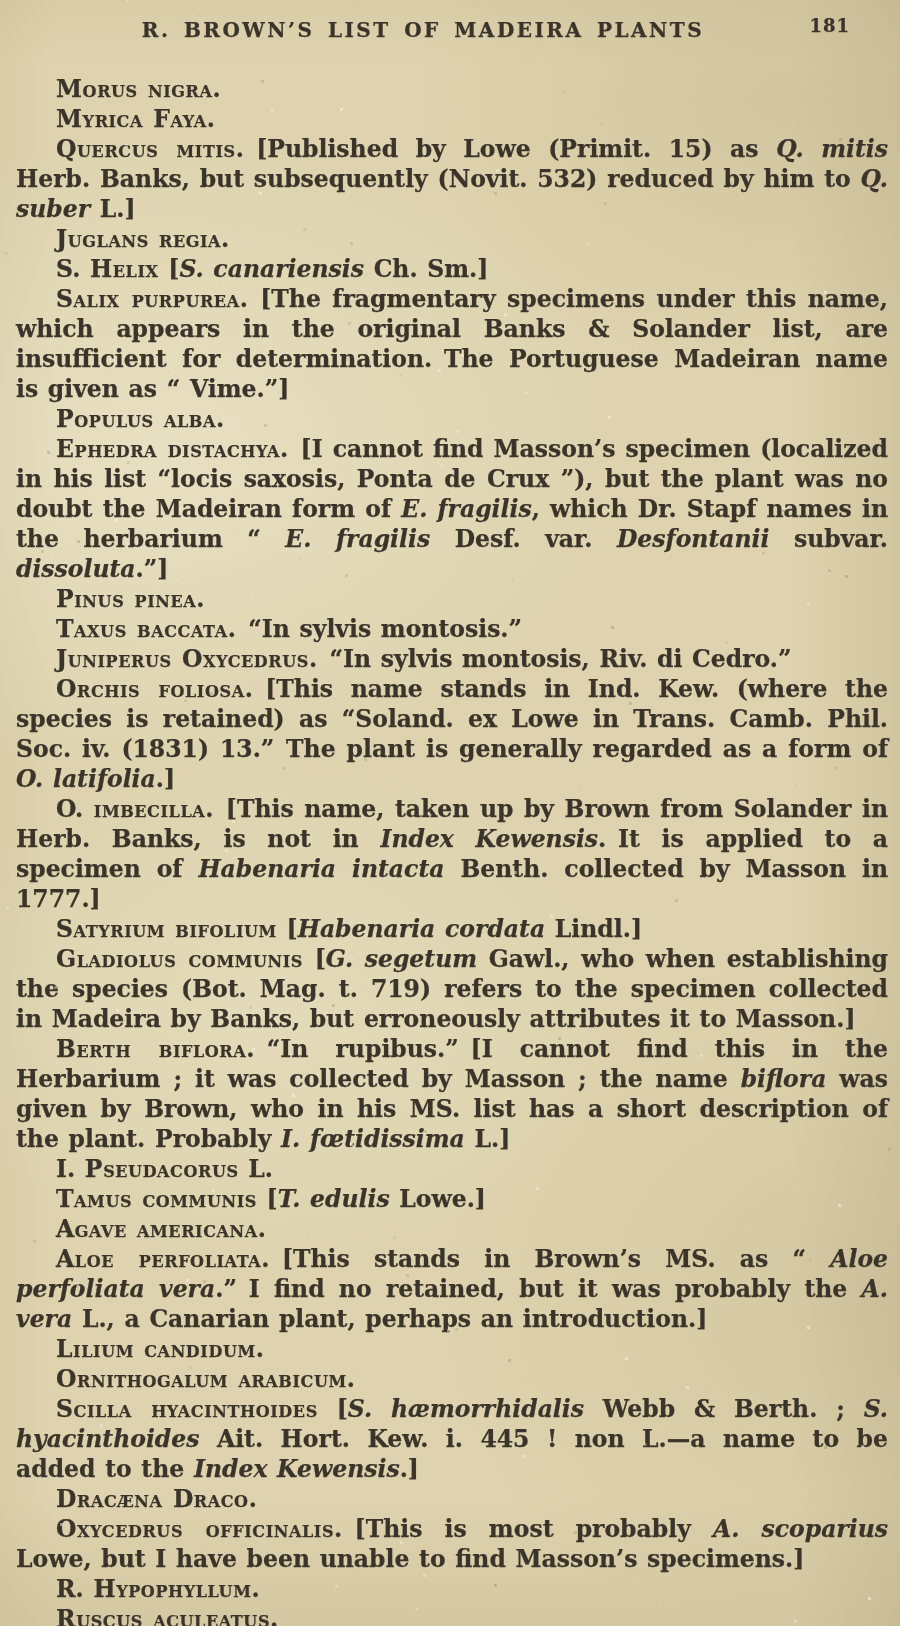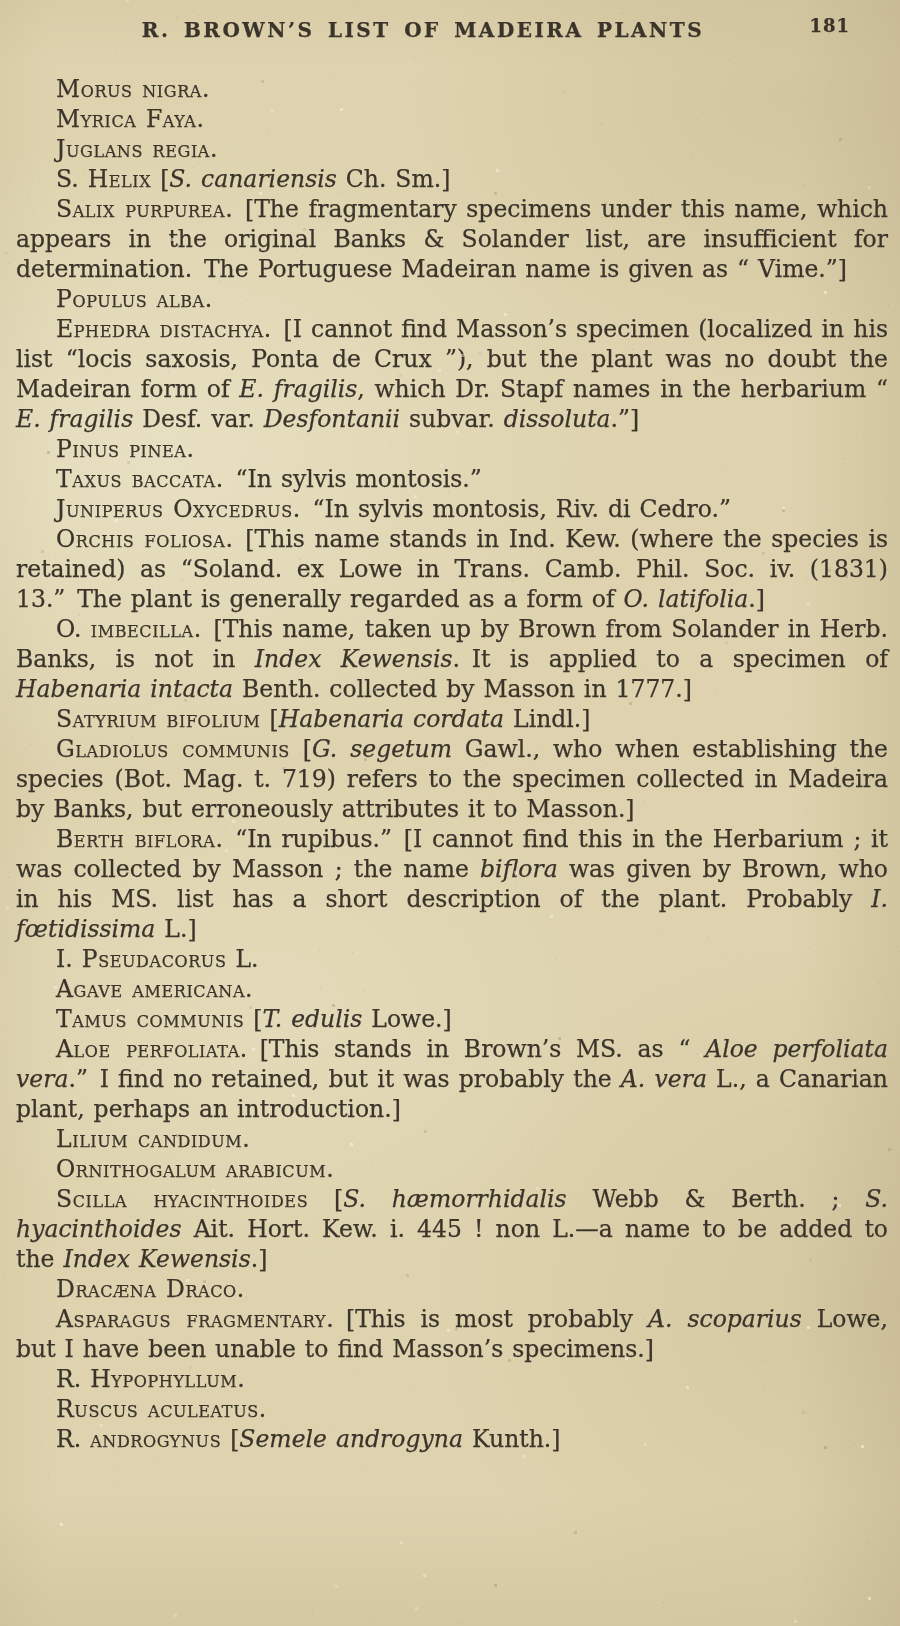--- a/index.html
+++ b/index.html
@@ -54,20 +54,21 @@
   .body-text {
     margin: 24px 12px 0 10px;
   }
   .entry {
     margin: 0;
     font-size: 23.5px;
     line-height: 30px;
     text-align: justify;
     text-indent: 40px;
     word-spacing: 1.5px;
+    font-weight: bold;
   }
   .entry .sc { font-variant: small-caps; letter-spacing: 0.6px; }
   .entry .i  { font-style: italic; }
   .entry .r  { }
   .noise {
     position: absolute;
     top: 0; left: 0;
     width: 1px; height: 1px;
     pointer-events: none;
   }
@@ -76,40 +77,41 @@
 <body>
 
 <div class="page">
   <div class="header">
     <span class="running-title">R. BROWN’S LIST OF MADEIRA PLANTS</span>
     <span class="page-number">181</span>
   </div>
   <div class="body-text" id="entries">
       <p class="entry"><span class="sc">Morus nigra.</span></p>
       <p class="entry"><span class="sc">Myrica Faya.</span></p>
+      <p class="entry"><span class="sc">Quercus mitis.</span><span class="r"> [Published by Lowe (Primit. 15) as </span><span class="i">Q. mitis</span><span class="r"> Herb. Banks, but subsequently (Novit. 532) reduced by him to </span><span class="i">Q. suber</span><span class="r"> L.]</span></p>
       <p class="entry"><span class="sc">Juglans regia.</span></p>
       <p class="entry"><span class="r">S. </span><span class="sc">Helix</span><span class="r"> [</span><span class="i">S. canariensis</span><span class="r"> Ch. Sm.]</span></p>
       <p class="entry"><span class="sc">Salix purpurea.</span><span class="r"> [The fragmentary specimens under this name, which appears in the original Banks &amp; Solander list, are insufficient for determination. The Portuguese Madeiran name is given as “ Vime.”]</span></p>
       <p class="entry"><span class="sc">Populus alba.</span></p>
       <p class="entry"><span class="sc">Ephedra distachya.</span><span class="r"> [I cannot find Masson’s specimen (localized in his list “locis saxosis, Ponta de Crux ”), but the plant was no doubt the Madeiran form of </span><span class="i">E. fragilis</span><span class="r">, which Dr. Stapf names in the herbarium “ </span><span class="i">E. fragilis</span><span class="r"> Desf. var. </span><span class="i">Desfontanii</span><span class="r"> subvar. </span><span class="i">dissoluta</span><span class="r">.”]</span></p>
       <p class="entry"><span class="sc">Pinus pinea.</span></p>
       <p class="entry"><span class="sc">Taxus baccata.</span><span class="r"> “In sylvis montosis.”</span></p>
       <p class="entry"><span class="sc">Juniperus Oxycedrus.</span><span class="r"> “In sylvis montosis, Riv. di Cedro.”</span></p>
       <p class="entry"><span class="sc">Orchis foliosa.</span><span class="r"> [This name stands in Ind. Kew. (where the species is retained) as “Soland. ex Lowe in Trans. Camb. Phil. Soc. iv. (1831) 13.” The plant is generally regarded as a form of </span><span class="i">O. latifolia</span><span class="r">.]</span></p>
       <p class="entry"><span class="r">O. </span><span class="sc">imbecilla.</span><span class="r"> [This name, taken up by Brown from Solander in Herb. Banks, is not in </span><span class="i">Index Kewensis</span><span class="r">. It is applied to a specimen of </span><span class="i">Habenaria intacta</span><span class="r"> Benth. collected by Masson in 1777.]</span></p>
       <p class="entry"><span class="sc">Satyrium bifolium</span><span class="r"> [</span><span class="i">Habenaria cordata</span><span class="r"> Lindl.]</span></p>
       <p class="entry"><span class="sc">Gladiolus communis</span><span class="r"> [</span><span class="i">G. segetum</span><span class="r"> Gawl., who when establishing the species (Bot. Mag. t. 719) refers to the specimen collected in Madeira by Banks, but erroneously attributes it to Masson.]</span></p>
       <p class="entry"><span class="sc">Berth biflora.</span><span class="r"> “In rupibus.” [I cannot find this in the Herbarium ; it was collected by Masson ; the name </span><span class="i">biflora</span><span class="r"> was given by Brown, who in his MS. list has a short description of the plant. Probably </span><span class="i">I. fœtidissima</span><span class="r"> L.]</span></p>
       <p class="entry"><span class="r">I. </span><span class="sc">Pseudacorus</span><span class="r"> L.</span></p>
+      <p class="entry"><span class="sc">Tamus communis</span><span class="r"> [</span><span class="i">T. edulis</span><span class="r"> Lowe.]</span></p>
       <p class="entry"><span class="sc">Agave americana.</span></p>
-      <p class="entry"><span class="sc">Tamus communis</span><span class="r"> [</span><span class="i">T. edulis</span><span class="r"> Lowe.]</span></p>
       <p class="entry"><span class="sc">Aloe perfoliata.</span><span class="r"> [This stands in Brown’s MS. as “ </span><span class="i">Aloe perfoliata vera</span><span class="r">.” I find no retained, but it was probably the </span><span class="i">A. vera</span><span class="r"> L., a Canarian plant, perhaps an introduction.]</span></p>
       <p class="entry"><span class="sc">Lilium candidum.</span></p>
       <p class="entry"><span class="sc">Ornithogalum arabicum.</span></p>
       <p class="entry"><span class="sc">Scilla hyacinthoides</span><span class="r"> [</span><span class="i">S. hæmorrhidalis</span><span class="r"> Webb &amp; Berth. ; </span><span class="i">S. hyacinthoides</span><span class="r"> Ait. Hort. Kew. i. 445 ! non L.—a name to be added to the </span><span class="i">Index Kewensis</span><span class="r">.]</span></p>
       <p class="entry"><span class="sc">Dracæna Draco.</span></p>
-      <p class="entry"><span class="sc">Asparagus fragmentary.</span><span class="r"> [This is most probably </span><span class="i">A. scoparius</span><span class="r"> Lowe, but I have been unable to find Masson’s specimens.]</span></p>
+      <p class="entry"><span class="sc">Oxycedrus officinalis.</span><span class="r"> [This is most probably </span><span class="i">A. scoparius</span><span class="r"> Lowe, but I have been unable to find Masson’s specimens.]</span></p>
       <p class="entry"><span class="r">R. </span><span class="sc">Hypophyllum.</span></p>
       <p class="entry"><span class="sc">Ruscus aculeatus.</span></p>
       <p class="entry"><span class="r">R. </span><span class="sc">androgynus</span><span class="r"> [</span><span class="i">Semele androgyna</span><span class="r"> Kunth.]</span></p>
     </div>
   <div class="noise" id="noise" style="box-shadow: rgba(84, 73, 48, 0.18) 697px 119px 0px 0px, rgba(84, 73, 48, 0.19) 184px 1406px 0px 0px, rgba(84, 73, 48, 0.21) 299px 559px 0px 0px, rgba(84, 73, 48, 0.21) 130px 1216px 0px 0px, rgba(84, 73, 48, 0.13) 241px 39px 0px 0px, rgba(84, 73, 48, 0.21) 663px 1602px 0px 0px, rgba(84, 73, 48, 0.1) 369px 199px 0px 0px, rgba(84, 73, 48, 0.16) 268px 129px 0px 0px, rgba(84, 73, 48, 0.07) 810px 1259px 0px 1px, rgba(84, 73, 48, 0.17) 319px 950px 0px 0px, rgba(84, 73, 48, 0.09) 740px 953px 0px 0px, rgba(84, 73, 48, 0.21) 888px 305px 0px 0px, rgba(84, 73, 48, 0.18) 142px 1064px 0px 0px, rgba(84, 73, 48, 0.19) 612px 1048px 0px 0px, rgba(84, 73, 48, 0.09) 353px 1568px 0px 0px, rgba(84, 73, 48, 0.14) 557px 596px 0px 0px, rgba(84, 73, 48, 0.18) 630px 703px 0px 1px, rgba(84, 73, 48, 0.17) 652px 193px 0px 0px, rgba(84, 73, 48, 0.14) 69px 954px 0px 0px, rgba(84, 73, 48, 0.07) 830px 567px 0px 0px, rgba(84, 73, 48, 0.13) 67px 249px 0px 0px, rgba(84, 73, 48, 0.2) 473px 950px 0px 0px, rgba(84, 73, 48, 0.12) 10px 180px 0px 0px, rgba(84, 73, 48, 0.06) 239px 50px 0px 0px, rgba(84, 73, 48, 0.18) 818px 881px 0px 0px, rgba(84, 73, 48, 0.19) 8px 877px 0px 0px, rgba(84, 73, 48, 0.2) 9px 263px 0px 0px, rgba(84, 73, 48, 0.05) 385px 615px 0px 0px, rgba(84, 73, 48, 0.19) 304px 23px 0px 0px, rgba(84, 73, 48, 0.13) 28px 1154px 0px 0px, rgba(84, 73, 48, 0.2) 414px 58px 0px 0px, rgba(84, 73, 48, 0.12) 216px 1268px 0px 0px, rgba(84, 73, 48, 0.16) 458px 1623px 0px 0px, rgba(84, 73, 48, 0.14) 48px 1478px 0px 0px, rgba(84, 73, 48, 0.08) 505px 1511px 0px 0px, rgba(84, 73, 48, 0.11) 439px 555px 0px 0px, rgba(84, 73, 48, 0.06) 376px 461px 0px 0px, rgba(84, 73, 48, 0.07) 796px 115px 0px 0px, rgba(84, 73, 48, 0.12) 773px 1553px 0px 0px, rgba(84, 73, 48, 0.14) 499px 682px 0px 1px, rgba(84, 73, 48, 0.15) 407px 1275px 0px 1px, rgba(84, 73, 48, 0.09) 59px 900px 0px 0px, rgba(84, 73, 48, 0.12) 747px 243px 0px 0px, rgba(84, 73, 48, 0.05) 221px 1090px 0px 0px, rgba(84, 73, 48, 0.11) 766px 1266px 0px 0px, rgba(84, 73, 48, 0.17) 204px 1281px 0px 1px, rgba(84, 73, 48, 0.21) 683px 532px 0px 0px, rgba(84, 73, 48, 0.11) 790px 319px 0px 0px, rgba(84, 73, 48, 0.12) 40px 1445px 0px 0px, rgba(84, 73, 48, 0.18) 255px 597px 0px 0px, rgba(84, 73, 48, 0.15) 194px 724px 0px 0px, rgba(84, 73, 48, 0.07) 126px 865px 0px 0px, rgba(84, 73, 48, 0.16) 407px 182px 0px 0px, rgba(84, 73, 48, 0.08) 394px 1237px 0px 1px, rgba(84, 73, 48, 0.11) 603px 256px 0px 0px, rgba(84, 73, 48, 0.16) 829px 570px 0px 1px, rgba(84, 73, 48, 0.12) 113px 1466px 0px 0px, rgba(84, 73, 48, 0.16) 54px 1392px 0px 0px, rgba(84, 73, 48, 0.12) 595px 115px 0px 0px, rgba(84, 73, 48, 0.15) 288px 269px 0px 0px, rgba(84, 73, 48, 0.15) 4px 1275px 0px 0px, rgba(84, 73, 48, 0.05) 681px 73px 0px 0px, rgba(84, 73, 48, 0.13) 233px 228px 0px 0px, rgba(84, 73, 48, 0.11) 413px 81px 0px 0px, rgba(84, 73, 48, 0.09) 29px 275px 0px 0px, rgba(84, 73, 48, 0.15) 830px 80px 0px 0px, rgba(84, 73, 48, 0.07) 86px 1347px 0px 0px, rgba(84, 73, 48, 0.05) 887px 847px 0px 0px, rgba(84, 73, 48, 0.07) 6px 253px 0px 1px, rgba(84, 73, 48, 0.14) 59px 1037px 0px 0px, rgba(84, 73, 48, 0.16) 616px 546px 0px 0px, rgba(84, 73, 48, 0.16) 262px 81px 0px 1px, rgba(84, 73, 48, 0.2) 211px 693px 0px 1px, rgba(84, 73, 48, 0.2) 413px 648px 0px 0px, rgba(84, 73, 48, 0.07) 607px 729px 0px 0px, rgba(84, 73, 48, 0.09) 726px 959px 0px 0px, rgba(84, 73, 48, 0.06) 876px 1245px 0px 0px, rgba(84, 73, 48, 0.1) 65px 856px 0px 0px, rgba(84, 73, 48, 0.1) 803px 1412px 0px 1px, rgba(84, 73, 48, 0.14) 728px 60px 0px 0px, rgba(84, 73, 48, 0.06) 450px 1125px 0px 0px, rgba(84, 73, 48, 0.16) 734px 127px 0px 0px, rgba(84, 73, 48, 0.14) 523px 284px 0px 0px, rgba(84, 73, 48, 0.16) 725px 464px 0px 0px, rgba(84, 73, 48, 0.14) 28px 196px 0px 0px, rgba(84, 73, 48, 0.13) 346px 359px 0px 1px, rgba(84, 73, 48, 0.08) 104px 1204px 0px 0px, rgba(84, 73, 48, 0.1) 548px 934px 0px 0px, rgba(84, 73, 48, 0.11) 876px 1370px 0px 0px, rgba(84, 73, 48, 0.12) 527px 1603px 0px 0px, rgba(84, 73, 48, 0.2) 354px 1369px 0px 0px, rgba(84, 73, 48, 0.07) 213px 1016px 0px 0px, rgba(84, 73, 48, 0.16) 371px 1338px 0px 0px, rgba(84, 73, 48, 0.08) 72px 710px 0px 0px, rgba(84, 73, 48, 0.08) 561px 577px 0px 0px, rgba(84, 73, 48, 0.11) 662px 1072px 0px 0px, rgba(84, 73, 48, 0.18) 849px 1447px 0px 0px, rgba(84, 73, 48, 0.11) 580px 326px 0px 0px, rgba(84, 73, 48, 0.2) 370px 292px 0px 0px, rgba(84, 73, 48, 0.18) 806px 1577px 0px 0px, rgba(84, 73, 48, 0.11) 195px 676px 0px 0px, rgba(84, 73, 48, 0.15) 806px 811px 0px 0px, rgba(84, 73, 48, 0.05) 3px 1024px 0px 0px, rgba(84, 73, 48, 0.16) 87px 455px 0px 0px, rgba(84, 73, 48, 0.16) 761px 305px 0px 0px, rgba(84, 73, 48, 0.21) 198px 15px 0px 0px, rgba(84, 73, 48, 0.2) 333px 1005px 0px 1px, rgba(84, 73, 48, 0.17) 83px 200px 0px 0px, rgba(84, 73, 48, 0.1) 676px 1169px 0px 0px, rgba(84, 73, 48, 0.1) 367px 866px 0px 0px, rgba(84, 73, 48, 0.06) 184px 1256px 0px 0px, rgba(84, 73, 48, 0.16) 805px 578px 0px 0px, rgba(84, 73, 48, 0.1) 504px 193px 0px 0px, rgba(84, 73, 48, 0.1) 660px 1434px 0px 0px, rgba(84, 73, 48, 0.11) 250px 1007px 0px 1px, rgba(84, 73, 48, 0.12) 260px 495px 0px 0px, rgba(84, 73, 48, 0.08) 714px 1570px 0px 0px, rgba(84, 73, 48, 0.19) 390px 442px 0px 0px, rgba(84, 73, 48, 0.17) 246px 1297px 0px 0px, rgba(84, 73, 48, 0.17) 495px 193px 0px 1px, rgba(84, 73, 48, 0.12) 730px 148px 0px 0px, rgba(84, 73, 48, 0.08) 763px 367px 0px 0px, rgba(84, 73, 48, 0.14) 373px 1617px 0px 0px, rgba(84, 73, 48, 0.06) 391px 1342px 0px 0px, rgba(84, 73, 48, 0.17) 265px 425px 0px 1px, rgba(84, 73, 48, 0.07) 232px 532px 0px 0px, rgba(84, 73, 48, 0.12) 47px 582px 0px 0px, rgba(84, 73, 48, 0.06) 817px 189px 0px 0px, rgba(84, 73, 48, 0.12) 660px 1485px 0px 0px, rgba(84, 73, 48, 0.08) 409px 264px 0px 0px, rgba(84, 73, 48, 0.1) 581px 225px 0px 0px, rgba(84, 73, 48, 0.12) 115px 1486px 0px 0px, rgba(84, 73, 48, 0.17) 300px 484px 0px 0px, rgba(84, 73, 48, 0.05) 396px 281px 0px 0px, rgba(84, 73, 48, 0.11) 603px 830px 0px 0px, rgba(84, 73, 48, 0.14) 720px 30px 0px 0px, rgba(84, 73, 48, 0.14) 42px 551px 0px 1px, rgba(84, 73, 48, 0.11) 264px 1523px 0px 0px, rgba(84, 73, 48, 0.1) 354px 0px 0px 0px, rgba(84, 73, 48, 0.12) 185px 700px 0px 1px, rgba(84, 73, 48, 0.19) 691px 157px 0px 0px, rgba(84, 73, 48, 0.17) 357px 449px 0px 0px, rgba(84, 73, 48, 0.06) 476px 1052px 0px 0px, rgba(84, 73, 48, 0.18) 226px 1057px 0px 0px, rgba(84, 73, 48, 0.11) 307px 610px 0px 0px, rgba(84, 73, 48, 0.14) 889px 1149px 0px 1px, rgba(84, 73, 48, 0.13) 402px 336px 0px 1px, rgba(84, 73, 48, 0.19) 327px 272px 0px 0px, rgba(84, 73, 48, 0.07) 551px 519px 0px 0px, rgba(84, 73, 48, 0.06) 166px 1235px 0px 0px, rgba(84, 73, 48, 0.11) 860px 1570px 0px 0px, rgba(84, 73, 48, 0.16) 285px 1424px 0px 0px, rgba(84, 73, 48, 0.18) 176px 17px 0px 0px, rgba(84, 73, 48, 0.06) 564px 92px 0px 1px, rgba(84, 73, 48, 0.21) 308px 1236px 0px 0px, rgba(84, 73, 48, 0.21) 844px 458px 0px 0px, rgba(84, 73, 48, 0.14) 569px 713px 0px 1px, rgba(84, 73, 48, 0.17) 193px 167px 0px 0px, rgba(84, 73, 48, 0.13) 247px 300px 0px 0px, rgba(84, 73, 48, 0.17) 414px 1386px 0px 0px, rgba(84, 73, 48, 0.13) 169px 506px 0px 0px, rgba(84, 73, 48, 0.21) 885px 993px 0px 0px, rgba(84, 73, 48, 0.1) 172px 261px 0px 0px, rgba(84, 73, 48, 0.09) 202px 1549px 0px 0px, rgba(84, 73, 48, 0.19) 299px 752px 0px 0px, rgba(84, 73, 48, 0.14) 32px 213px 0px 0px, rgba(84, 73, 48, 0.17) 282px 158px 0px 0px, rgba(84, 73, 48, 0.2) 408px 25px 0px 0px, rgba(84, 73, 48, 0.17) 746px 99px 0px 0px, rgba(84, 73, 48, 0.18) 168px 372px 0px 0px, rgba(84, 73, 48, 0.18) 643px 1319px 0px 0px, rgba(84, 73, 48, 0.18) 783px 510px 0px 1px, rgba(84, 73, 48, 0.21) 410px 1079px 0px 0px, rgba(84, 73, 48, 0.08) 280px 1380px 0px 0px, rgba(84, 73, 48, 0.18) 690px 100px 0px 0px, rgba(84, 73, 48, 0.13) 880px 1581px 0px 0px, rgba(84, 73, 48, 0.18) 878px 983px 0px 0px, rgba(84, 73, 48, 0.06) 786px 234px 0px 0px, rgba(84, 73, 48, 0.17) 352px 952px 0px 0px, rgba(84, 73, 48, 0.05) 112px 1508px 0px 0px, rgba(84, 73, 48, 0.15) 567px 408px 0px 0px, rgba(84, 73, 48, 0.08) 190px 1367px 0px 1px, rgba(84, 73, 48, 0.15) 94px 334px 0px 0px, rgba(84, 73, 48, 0.12) 22px 1225px 0px 0px, rgba(84, 73, 48, 0.05) 628px 882px 0px 0px, rgba(84, 73, 48, 0.15) 3px 251px 0px 0px, rgba(84, 73, 48, 0.05) 548px 291px 0px 0px, rgba(84, 73, 48, 0.13) 283px 768px 0px 1px, rgba(84, 73, 48, 0.19) 867px 1543px 0px 0px, rgba(84, 73, 48, 0.2) 448px 492px 0px 0px, rgba(84, 73, 48, 0.17) 309px 477px 0px 0px, rgba(84, 73, 48, 0.17) 338px 192px 0px 0px, rgba(84, 73, 48, 0.19) 225px 826px 0px 0px, rgba(84, 73, 48, 0.19) 708px 937px 0px 0px, rgba(84, 73, 48, 0.21) 556px 958px 0px 0px, rgba(84, 73, 48, 0.18) 363px 991px 0px 0px, rgba(84, 73, 48, 0.16) 157px 1459px 0px 0px, rgba(84, 73, 48, 0.13) 429px 945px 0px 0px, rgba(84, 73, 48, 0.08) 879px 302px 0px 0px, rgba(84, 73, 48, 0.08) 758px 1052px 0px 0px, rgba(84, 73, 48, 0.19) 846px 576px 0px 1px, rgba(84, 73, 48, 0.19) 856px 434px 0px 0px, rgba(84, 73, 48, 0.14) 533px 755px 0px 0px, rgba(84, 73, 48, 0.12) 408px 446px 0px 0px, rgba(84, 73, 48, 0.18) 754px 1592px 0px 0px, rgba(84, 73, 48, 0.08) 800px 375px 0px 0px, rgba(84, 73, 48, 0.07) 541px 255px 0px 0px, rgba(84, 73, 48, 0.14) 192px 1261px 0px 0px, rgba(84, 73, 48, 0.09) 677px 70px 0px 0px, rgba(84, 73, 48, 0.07) 235px 961px 0px 0px, rgba(84, 73, 48, 0.19) 803px 184px 0px 0px, rgba(84, 73, 48, 0.11) 629px 781px 0px 0px, rgba(84, 73, 48, 0.11) 129px 1207px 0px 0px, rgba(84, 73, 48, 0.07) 149px 1450px 0px 0px, rgba(84, 73, 48, 0.08) 489px 544px 0px 0px, rgba(84, 73, 48, 0.05) 184px 1596px 0px 0px, rgba(84, 73, 48, 0.16) 630px 206px 0px 0px, rgba(84, 73, 48, 0.07) 271px 717px 0px 0px, rgba(84, 73, 48, 0.11) 646px 671px 0px 0px, rgba(84, 73, 48, 0.14) 241px 463px 0px 0px, rgba(84, 73, 48, 0.08) 666px 683px 0px 0px, rgba(84, 73, 48, 0.15) 52px 188px 0px 0px, rgba(84, 73, 48, 0.12) 191px 1341px 0px 0px, rgba(84, 73, 48, 0.07) 579px 263px 0px 0px, rgba(84, 73, 48, 0.07) 204px 613px 0px 0px, rgba(84, 73, 48, 0.19) 104px 416px 0px 0px, rgba(84, 73, 48, 0.15) 601px 217px 0px 0px, rgba(84, 73, 48, 0.18) 486px 763px 0px 0px, rgba(84, 73, 48, 0.11) 492px 794px 0px 0px, rgba(84, 73, 48, 0.07) 667px 890px 0px 0px, rgba(84, 73, 48, 0.12) 666px 1270px 0px 0px, rgba(84, 73, 48, 0.14) 800px 257px 0px 0px, rgba(84, 73, 48, 0.19) 241px 814px 0px 0px, rgba(84, 73, 48, 0.15) 859px 1620px 0px 0px, rgba(84, 73, 48, 0.14) 147px 163px 0px 0px, rgba(84, 73, 48, 0.18) 762px 1360px 0px 0px, rgba(84, 73, 48, 0.2) 559px 1038px 0px 1px, rgba(84, 73, 48, 0.18) 39px 181px 0px 0px, rgba(84, 73, 48, 0.16) 849px 38px 0px 0px, rgba(84, 73, 48, 0.1) 469px 1054px 0px 0px, rgba(84, 73, 48, 0.08) 544px 349px 0px 0px, rgba(84, 73, 48, 0.11) 521px 1382px 0px 0px, rgba(84, 73, 48, 0.21) 390px 695px 0px 0px, rgba(84, 73, 48, 0.05) 601px 124px 0px 1px, rgba(84, 73, 48, 0.18) 131px 737px 0px 0px, rgba(84, 73, 48, 0.08) 21px 335px 0px 0px, rgba(84, 73, 48, 0.09) 785px 1574px 0px 0px, rgba(84, 73, 48, 0.09) 870px 1255px 0px 0px, rgba(84, 73, 48, 0.05) 572px 35px 0px 0px, rgba(84, 73, 48, 0.21) 580px 788px 0px 0px, rgba(84, 73, 48, 0.1) 290px 390px 0px 0px, rgba(84, 73, 48, 0.07) 625px 765px 0px 0px, rgba(84, 73, 48, 0.19) 795px 905px 0px 0px, rgba(84, 73, 48, 0.18) 366px 1465px 0px 0px, rgba(84, 73, 48, 0.07) 349px 329px 0px 0px, rgba(84, 73, 48, 0.12) 573px 1198px 0px 0px, rgba(84, 73, 48, 0.05) 512px 580px 0px 1px, rgba(84, 73, 48, 0.08) 83px 781px 0px 0px, rgba(84, 73, 48, 0.13) 329px 74px 0px 0px, rgba(84, 73, 48, 0.08) 541px 1003px 0px 0px, rgba(84, 73, 48, 0.2) 229px 1228px 0px 0px, rgba(84, 73, 48, 0.13) 26px 500px 0px 0px, rgba(84, 73, 48, 0.18) 516px 882px 0px 0px, rgba(84, 73, 48, 0.08) 486px 1522px 0px 0px, rgba(84, 73, 48, 0.15) 676px 900px 0px 1px, rgba(84, 73, 48, 0.2) 220px 281px 0px 0px, rgba(84, 73, 48, 0.15) 730px 865px 0px 0px, rgba(84, 73, 48, 0.05) 20px 126px 0px 0px, rgba(84, 73, 48, 0.13) 336px 621px 0px 0px, rgba(84, 73, 48, 0.12) 489px 678px 0px 0px, rgba(84, 73, 48, 0.16) 365px 759px 0px 1px, rgba(84, 73, 48, 0.08) 608px 1026px 0px 0px, rgba(84, 73, 48, 0.21) 632px 349px 0px 0px, rgba(84, 73, 48, 0.17) 610px 413px 0px 0px, rgba(84, 73, 48, 0.14) 242px 1042px 0px 0px, rgba(84, 73, 48, 0.14) 349px 323px 0px 1px, rgba(84, 73, 48, 0.11) 711px 1391px 0px 0px, rgba(84, 73, 48, 0.06) 885px 454px 0px 0px, rgba(84, 73, 48, 0.1) 749px 356px 0px 0px, rgba(84, 73, 48, 0.14) 282px 1433px 0px 0px, rgba(84, 73, 48, 0.15) 809px 837px 0px 0px, rgba(84, 73, 48, 0.19) 423px 690px 0px 0px, rgba(84, 73, 48, 0.13) 512px 379px 0px 0px, rgba(84, 73, 48, 0.07) 400px 375px 0px 1px, rgba(84, 73, 48, 0.08) 541px 821px 0px 0px, rgba(84, 73, 48, 0.13) 128px 462px 0px 1px, rgba(84, 73, 48, 0.18) 885px 496px 0px 0px, rgba(84, 73, 48, 0.21) 182px 580px 0px 0px, rgba(84, 73, 48, 0.12) 313px 338px 0px 0px, rgba(84, 73, 48, 0.08) 327px 221px 0px 0px, rgba(84, 73, 48, 0.09) 820px 956px 0px 0px, rgba(84, 73, 48, 0.21) 80px 417px 0px 1px, rgba(84, 73, 48, 0.15) 425px 1131px 0px 1px, rgba(84, 73, 48, 0.06) 897px 145px 0px 0px, rgba(84, 73, 48, 0.05) 782px 53px 0px 0px, rgba(84, 73, 48, 0.06) 795px 984px 0px 0px, rgba(84, 73, 48, 0.06) 162px 929px 0px 0px, rgba(84, 73, 48, 0.11) 679px 742px 0px 0px, rgba(84, 73, 48, 0.18) 217px 1408px 0px 1px, rgba(84, 73, 48, 0.16) 55px 557px 0px 0px, rgba(84, 73, 48, 0.14) 139px 1342px 0px 0px, rgba(84, 73, 48, 0.15) 303px 255px 0px 0px, rgba(84, 73, 48, 0.15) 374px 283px 0px 0px, rgba(84, 73, 48, 0.11) 670px 1314px 0px 0px, rgba(84, 73, 48, 0.19) 312px 1613px 0px 0px, rgba(84, 73, 48, 0.07) 462px 286px 0px 0px, rgba(84, 73, 48, 0.08) 321px 1444px 0px 0px, rgba(84, 73, 48, 0.2) 30px 744px 0px 0px, rgba(84, 73, 48, 0.21) 622px 13px 0px 0px, rgba(84, 73, 48, 0.08) 479px 353px 0px 1px, rgba(84, 73, 48, 0.18) 371px 1165px 0px 0px, rgba(84, 73, 48, 0.16) 840px 139px 0px 1px, rgba(84, 73, 48, 0.1) 227px 913px 0px 0px, rgba(84, 73, 48, 0.09) 451px 926px 0px 0px, rgba(84, 73, 48, 0.09) 704px 845px 0px 0px, rgba(84, 73, 48, 0.19) 678px 759px 0px 0px, rgba(84, 73, 48, 0.1) 121px 568px 0px 0px, rgba(84, 73, 48, 0.15) 789px 716px 0px 0px, rgba(84, 73, 48, 0.13) 529px 840px 0px 1px, rgba(84, 73, 48, 0.16) 38px 1108px 0px 0px, rgba(84, 73, 48, 0.19) 809px 948px 0px 0px, rgba(84, 73, 48, 0.19) 394px 1512px 0px 0px, rgba(84, 73, 48, 0.16) 716px 692px 0px 0px, rgba(84, 73, 48, 0.13) 479px 441px 0px 0px, rgba(84, 73, 48, 0.11) 763px 553px 0px 1px, rgba(84, 73, 48, 0.16) 346px 575px 0px 1px, rgba(84, 73, 48, 0.14) 593px 1015px 0px 0px, rgba(84, 73, 48, 0.12) 605px 203px 0px 1px, rgba(84, 73, 48, 0.17) 320px 987px 0px 0px, rgba(84, 73, 48, 0.13) 178px 84px 0px 0px, rgba(84, 73, 48, 0.14) 159px 585px 0px 0px, rgba(84, 73, 48, 0.18) 84px 172px 0px 0px, rgba(84, 73, 48, 0.19) 789px 1217px 0px 0px, rgba(84, 73, 48, 0.11) 888px 978px 0px 0px, rgba(84, 73, 48, 0.06) 899px 951px 0px 0px, rgba(84, 73, 48, 0.1) 536px 634px 0px 0px, rgba(84, 73, 48, 0.18) 79px 615px 0px 0px, rgba(84, 73, 48, 0.16) 697px 1053px 0px 0px, rgba(84, 73, 48, 0.18) 530px 1366px 0px 0px, rgba(84, 73, 48, 0.21) 48px 452px 0px 1px, rgba(84, 73, 48, 0.18) 509px 1360px 0px 1px, rgba(84, 73, 48, 0.08) 726px 642px 0px 1px, rgba(84, 73, 48, 0.2) 340px 274px 0px 0px, rgba(84, 73, 48, 0.19) 789px 1111px 0px 0px, rgba(84, 73, 48, 0.14) 545px 1439px 0px 0px, rgba(84, 73, 48, 0.17) 224px 782px 0px 0px, rgba(84, 73, 48, 0.06) 681px 113px 0px 0px, rgba(84, 73, 48, 0.14) 456px 1329px 0px 1px, rgba(84, 73, 48, 0.17) 575px 1532px 0px 1px, rgba(84, 73, 48, 0.19) 669px 539px 0px 0px, rgba(84, 73, 48, 0.07) 521px 465px 0px 0px, rgba(84, 73, 48, 0.16) 644px 800px 0px 0px, rgba(84, 73, 48, 0.08) 315px 1138px 0px 0px, rgba(84, 73, 48, 0.12) 106px 374px 0px 0px, rgba(84, 73, 48, 0.17) 532px 1146px 0px 0px, rgba(84, 73, 48, 0.09) 117px 1454px 0px 0px, rgba(84, 73, 48, 0.1) 476px 393px 0px 0px, rgba(84, 73, 48, 0.2) 554px 1601px 0px 0px, rgba(84, 73, 48, 0.07) 566px 764px 0px 0px, rgba(84, 73, 48, 0.1) 81px 684px 0px 0px, rgba(84, 73, 48, 0.16) 351px 243px 0px 1px, rgba(84, 73, 48, 0.16) 286px 1592px 0px 0px, rgba(84, 73, 48, 0.13) 74px 964px 0px 0px, rgba(84, 73, 48, 0.19) 495px 1585px 0px 1px, rgba(84, 73, 48, 0.07) 823px 1577px 0px 0px, rgba(84, 73, 48, 0.13) 657px 935px 0px 0px, rgba(84, 73, 48, 0.05) 803px 660px 0px 0px, rgba(84, 73, 48, 0.11) 299px 375px 0px 0px, rgba(84, 73, 48, 0.08) 434px 168px 0px 0px, rgba(84, 73, 48, 0.05) 261px 515px 0px 0px, rgba(84, 73, 48, 0.08) 266px 447px 0px 0px, rgba(84, 73, 48, 0.21) 612px 627px 0px 1px, rgba(84, 73, 48, 0.16) 115px 54px 0px 0px, rgba(84, 73, 48, 0.08) 759px 1432px 0px 0px, rgba(84, 73, 48, 0.08) 303px 1397px 0px 0px, rgba(84, 73, 48, 0.09) 748px 1226px 0px 0px, rgba(84, 73, 48, 0.16) 494px 1018px 0px 0px, rgba(84, 73, 48, 0.11) 304px 229px 0px 1px, rgba(84, 73, 48, 0.06) 478px 437px 0px 0px, rgba(84, 73, 48, 0.09) 331px 1425px 0px 0px, rgba(84, 73, 48, 0.06) 238px 775px 0px 0px, rgba(84, 73, 48, 0.16) 542px 1509px 0px 0px, rgba(84, 73, 48, 0.19) 78px 541px 0px 1px, rgba(84, 73, 48, 0.19) 341px 478px 0px 0px, rgba(84, 73, 48, 0.15) 552px 998px 0px 0px, rgba(84, 73, 48, 0.13) 869px 734px 0px 0px, rgba(84, 73, 48, 0.07) 282px 1320px 0px 0px, rgba(84, 73, 48, 0.2) 825px 1447px 0px 1px, rgba(84, 73, 48, 0.17) 448px 1345px 0px 0px, rgba(84, 73, 48, 0.09) 896px 1082px 0px 0px, rgba(84, 73, 48, 0.2) 795px 784px 0px 0px, rgba(84, 73, 48, 0.1) 602px 367px 0px 0px, rgba(84, 73, 48, 0.09) 537px 751px 0px 0px, rgba(84, 73, 48, 0.12) 34px 1241px 0px 1px, rgba(84, 73, 48, 0.07) 691px 1441px 0px 0px, rgba(84, 73, 48, 0.13) 860px 307px 0px 0px, rgba(84, 73, 48, 0.18) 715px 759px 0px 0px, rgba(84, 73, 48, 0.12) 261px 534px 0px 0px, rgba(84, 73, 48, 0.17) 177px 1135px 0px 1px, rgba(84, 73, 48, 0.06) 746px 1313px 0px 0px, rgba(84, 73, 48, 0.09) 220px 273px 0px 0px, rgba(84, 73, 48, 0.08) 368px 428px 0px 0px, rgba(84, 73, 48, 0.17) 358px 62px 0px 0px, rgba(84, 73, 48, 0.05) 815px 908px 0px 0px, rgba(84, 73, 48, 0.09) 133px 959px 0px 0px, rgba(84, 73, 48, 0.12) 736px 1428px 0px 0px, rgba(84, 73, 48, 0.09) 11px 1279px 0px 0px, rgba(84, 73, 48, 0.08) 645px 1571px 0px 0px, rgba(84, 73, 48, 0.11) 835px 768px 0px 1px, rgba(84, 73, 48, 0.16) 763px 1384px 0px 0px, rgba(84, 73, 48, 0.13) 169px 1433px 0px 0px, rgba(84, 73, 48, 0.18) 325px 1108px 0px 0px, rgba(84, 73, 48, 0.07) 423px 443px 0px 0px, rgba(84, 73, 48, 0.15) 604px 1582px 0px 0px, rgba(84, 73, 48, 0.12) 693px 777px 0px 0px, rgba(84, 73, 48, 0.17) 353px 413px 0px 0px, rgba(84, 73, 48, 0.07) 728px 613px 0px 0px, rgba(84, 73, 48, 0.13) 334px 796px 0px 0px, rgba(84, 73, 48, 0.09) 132px 488px 0px 0px, rgba(84, 73, 48, 0.16) 282px 720px 0px 0px, rgba(255, 253, 240, 0.32) 537px 1188px 0px 1px, rgba(255, 253, 240, 0.4) 55px 987px 0px 1px, rgba(255, 253, 240, 0.29) 701px 1055px 0px 1px, rgba(255, 253, 240, 0.25) 764px 661px 0px 1px, rgba(255, 253, 240, 0.36) 213px 1190px 0px 1px, rgba(255, 253, 240, 0.25) 645px 1444px 0px 1px, rgba(255, 253, 240, 0.36) 853px 1073px 0px 1px, rgba(255, 253, 240, 0.28) 101px 1425px 0px 1px, rgba(255, 253, 240, 0.29) 837px 847px 0px 1px, rgba(255, 253, 240, 0.46) 515px 872px 0px 1px, rgba(255, 253, 240, 0.38) 551px 916px 0px 1px, rgba(255, 253, 240, 0.23) 526px 392px 0px 1px, rgba(255, 253, 240, 0.33) 415px 496px 0px 1px, rgba(255, 253, 240, 0.26) 441px 465px 0px 1px, rgba(255, 253, 240, 0.36) 233px 821px 0px 1px, rgba(255, 253, 240, 0.46) 825px 292px 0px 1px, rgba(255, 253, 240, 0.39) 260px 193px 0px 1px, rgba(255, 253, 240, 0.42) 462px 355px 0px 1px, rgba(255, 253, 240, 0.38) 439px 370px 0px 1px, rgba(255, 253, 240, 0.33) 126px 145px 0px 1px, rgba(255, 253, 240, 0.32) 795px 1621px 0px 1px, rgba(255, 253, 240, 0.44) 626px 1358px 0px 1px, rgba(255, 253, 240, 0.45) 839px 1205px 0px 1px, rgba(255, 253, 240, 0.47) 293px 1095px 0px 1px, rgba(255, 253, 240, 0.46) 116px 520px 0px 1px, rgba(255, 253, 240, 0.49) 61px 1524px 0px 1px, rgba(255, 253, 240, 0.36) 117px 1010px 0px 1px, rgba(255, 253, 240, 0.36) 424px 1575px 0px 1px, rgba(255, 253, 240, 0.43) 187px 1280px 0px 1px, rgba(255, 253, 240, 0.25) 175px 1615px 0px 1px, rgba(255, 253, 240, 0.46) 783px 508px 0px 1px, rgba(255, 253, 240, 0.29) 808px 604px 0px 1px, rgba(255, 253, 240, 0.25) 787px 844px 0px 1px, rgba(255, 253, 240, 0.26) 336px 1586px 0px 1px, rgba(255, 253, 240, 0.28) 457px 431px 0px 1px, rgba(255, 253, 240, 0.45) 862px 1446px 0px 1px, rgba(255, 253, 240, 0.38) 375px 689px 0px 1px, rgba(255, 253, 240, 0.44) 253px 1049px 0px 1px, rgba(255, 253, 240, 0.37) 77px 1284px 0px 1px, rgba(255, 253, 240, 0.5) 172px 239px 0px 1px, rgba(255, 253, 240, 0.42) 505px 314px 0px 1px, rgba(255, 253, 240, 0.35) 524px 1456px 0px 1px, rgba(255, 253, 240, 0.3) 383px 331px 0px 1px, rgba(255, 253, 240, 0.27) 7px 907px 0px 1px, rgba(255, 253, 240, 0.21) 587px 243px 0px 1px, rgba(255, 253, 240, 0.47) 869px 1598px 0px 1px, rgba(255, 253, 240, 0.41) 609px 417px 0px 1px, rgba(255, 253, 240, 0.42) 126px 1319px 0px 1px, rgba(255, 253, 240, 0.35) 226px 850px 0px 1px, rgba(255, 253, 240, 0.29) 272px 110px 0px 1px, rgba(255, 253, 240, 0.25) 869px 187px 0px 1px, rgba(255, 253, 240, 0.49) 351px 1144px 0px 1px, rgba(255, 253, 240, 0.46) 808px 1327px 0px 1px, rgba(255, 253, 240, 0.41) 687px 1387px 0px 1px, rgba(255, 253, 240, 0.44) 341px 109px 0px 1px, rgba(255, 253, 240, 0.39) 497px 170px 0px 1px, rgba(255, 253, 240, 0.38) 448px 1330px 0px 1px, rgba(255, 253, 240, 0.34) 401px 1542px 0px 1px, rgba(255, 253, 240, 0.25) 127px 0px 0px 1px, rgba(255, 253, 240, 0.25) 416px 1608px 0px 1px;"></div>
 </div>
 
 </body></html>

